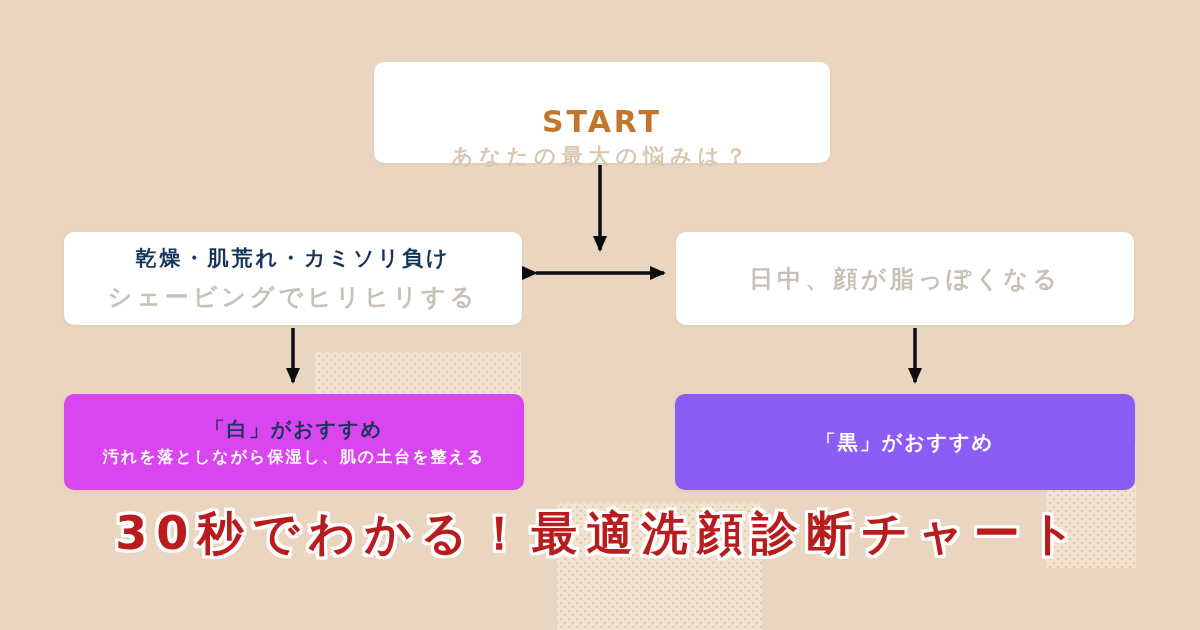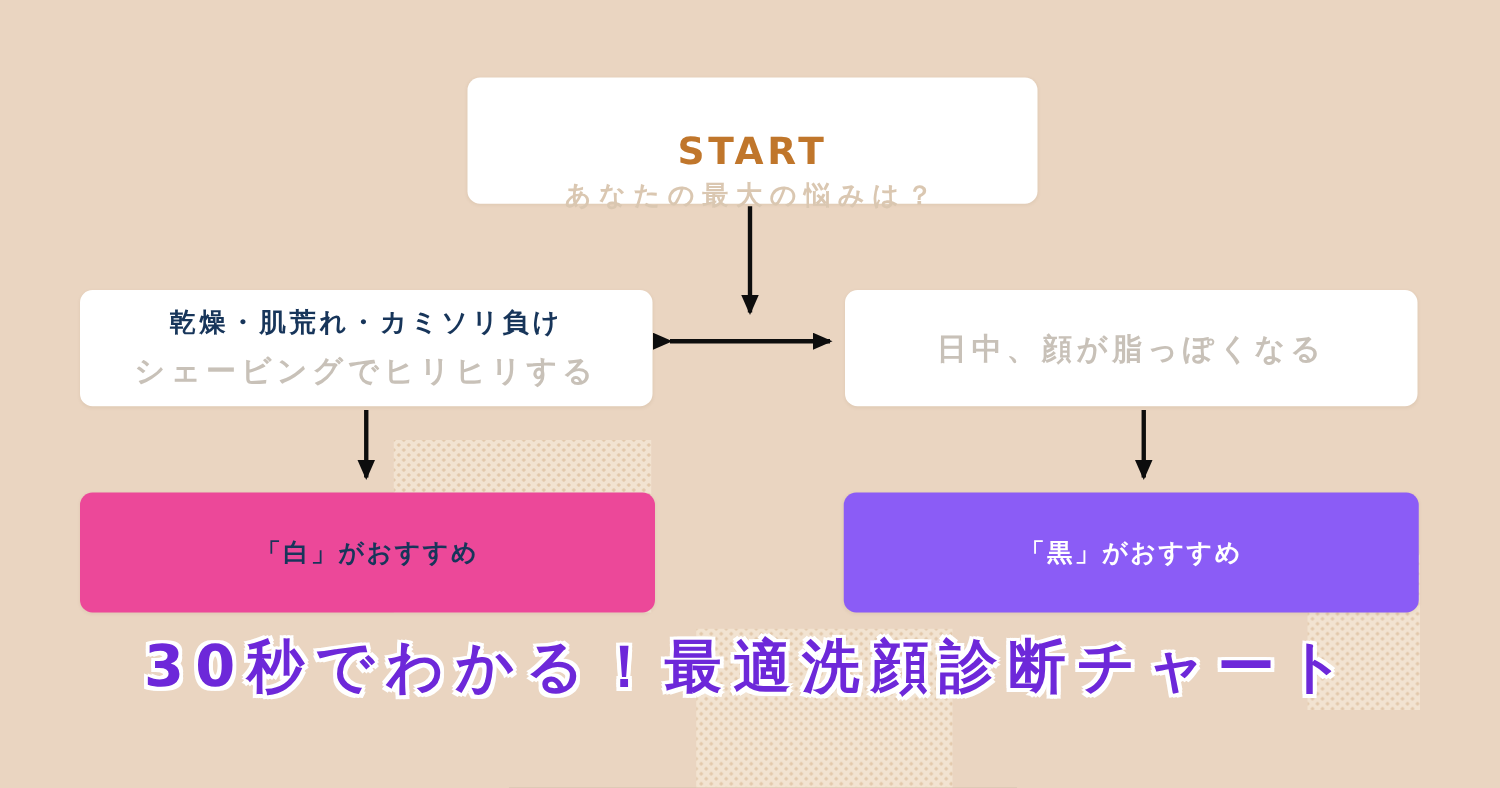--- a/index.html
+++ b/index.html
@@ -90,21 +90,21 @@
     color: #c8c1b8;
     font-size: 24px;
     letter-spacing: 4px;
     line-height: 1;
   }
 
   .result-box {
     width: 460px; height: 96px;
     gap: 10px;
   }
-  .result-left  { left: 64px;  top: 394px; background: #ec4899; }
+  .result-left  { left: 64px;  top: 394px; background: #d946ef; }
   .result-right { left: 675px; top: 394px; background: #8b5cf6; }
   .result-title {
     font-size: 20px;
     letter-spacing: 2px;
     line-height: 1;
   }
   .result-left  .result-title { color: #17355a; }
   .result-right .result-title { color: #ffffff; }
   .result-desc {
     font-size: 16px;
@@ -113,21 +113,21 @@
     color: #ffffff;
   }
 
   
   .big-title {
     position: absolute;
     z-index: 4;
     left: 0; right: 0;
     top: 506px;
     text-align: center;
-    color: #6d28d9;
+    color: #b91c1c;
     font-size: 46px;
     letter-spacing: 9px;
     line-height: 1.2;
     text-shadow:
       -3px -3px 0 #fff,  0 -3px 0 #fff,  3px -3px 0 #fff,
       -3px  0   0 #fff,                  3px  0   0 #fff,
       -3px  3px 0 #fff,  0  3px 0 #fff,  3px  3px 0 #fff,
       -2px -2px 0 #fff,  2px -2px 0 #fff,
       -2px  2px 0 #fff,  2px  2px 0 #fff;
   }
@@ -170,20 +170,21 @@
     <div class="branch-title">乾燥・肌荒れ・カミソリ負け</div>
     <div class="branch-subtitle">シェービングでヒリヒリする</div>
   </div>
 
   <div class="box box-white branch-box branch-right">
     <div class="branch-subtitle">日中、顔が脂っぽくなる</div>
   </div>
 
   <div class="box result-box result-left">
     <div class="result-title">「白」がおすすめ</div>
+    <div class="result-desc">汚れを落としながら保湿し、肌の土台を整える</div>
   </div>
 
   <div class="box result-box result-right">
     <div class="result-title">「黒」がおすすめ</div>
   </div>
 
   <div class="big-title">30秒でわかる！最適洗顔診断チャート</div>
 
 </div>
 

